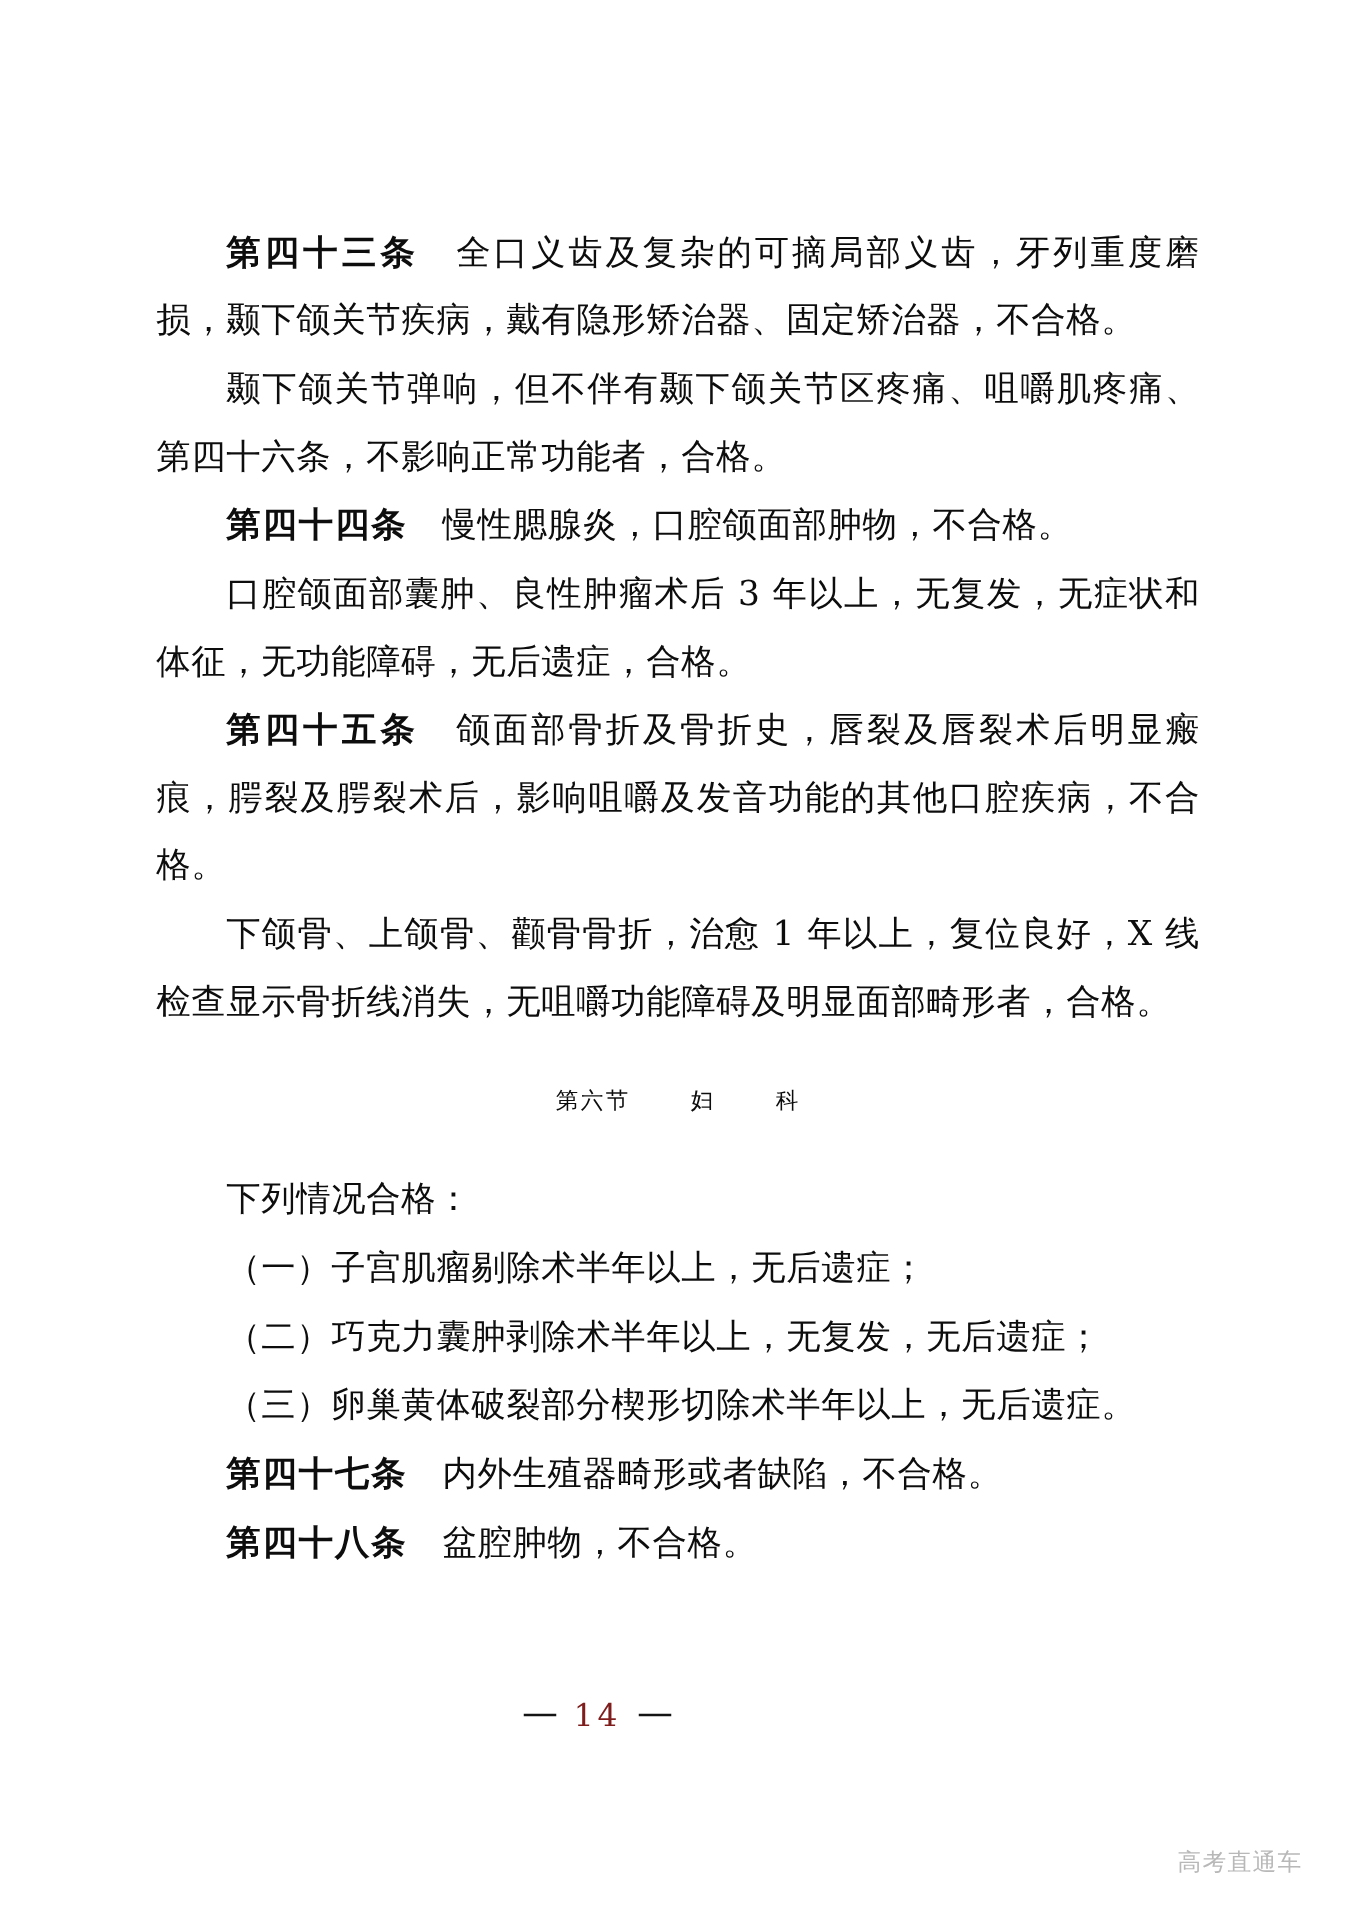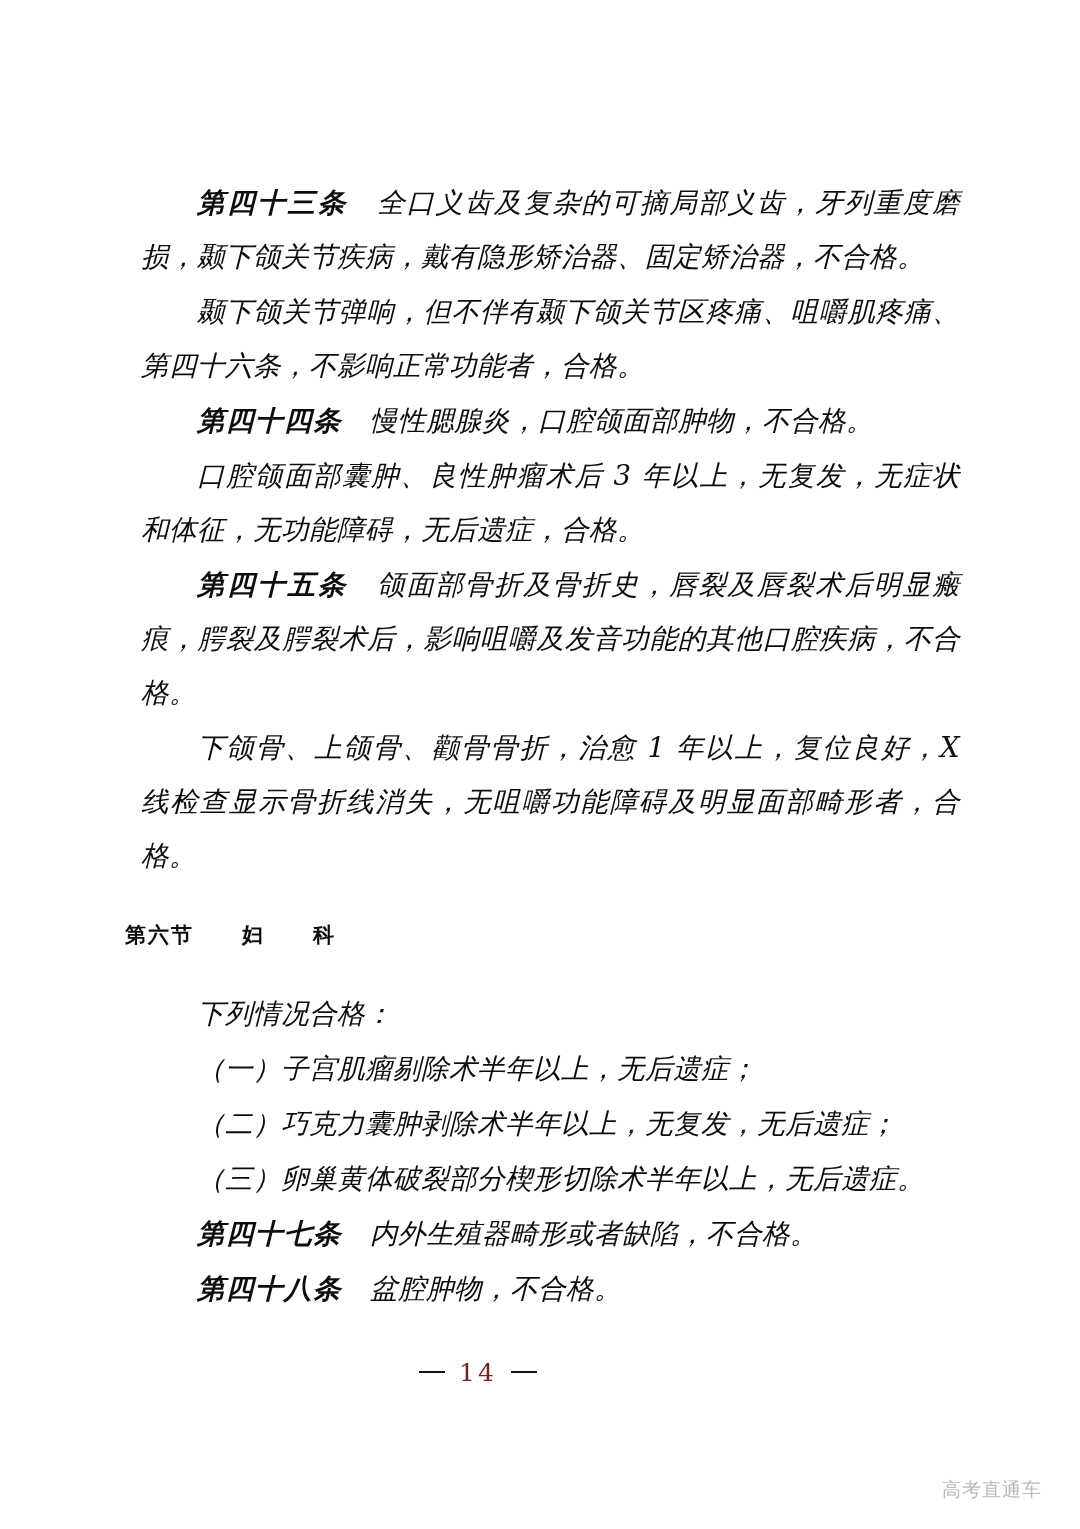--- a/index.html
+++ b/index.html
@@ -21,36 +21,36 @@
     width: 1080px;
     height: 1529px;
     box-sizing: border-box;
     padding: 175px 120px 0 125px;
   }
   .para {
     font-size: 27.5px;
     line-height: 54px;
     text-align: justify;
     text-justify: inter-ideograph;
-    margin: 0 0 1px 16px;
+    margin: 0 0 1px 0;
     letter-spacing: 0.5px;
     white-space: pre-wrap;
-    font-style: italic;
   }
   .para.indent {
     text-indent: 56px;
   }
   .para .art {
     font-weight: bold;
     letter-spacing: 1.5px;
   }
   .section-title {
-    font-size: 21px;
+    font-size: 18px;
     line-height: 54px;
-    font-weight: bold;
+    font-weight: normal;
+    text-align: center;
     margin: 26px 0 24px 0;
     letter-spacing: 2px;
   }
   .section-title .gap2 {
     display: inline-block;
     width: 48px;
   }
   .footer {
     position: absolute;
     left: 0;

